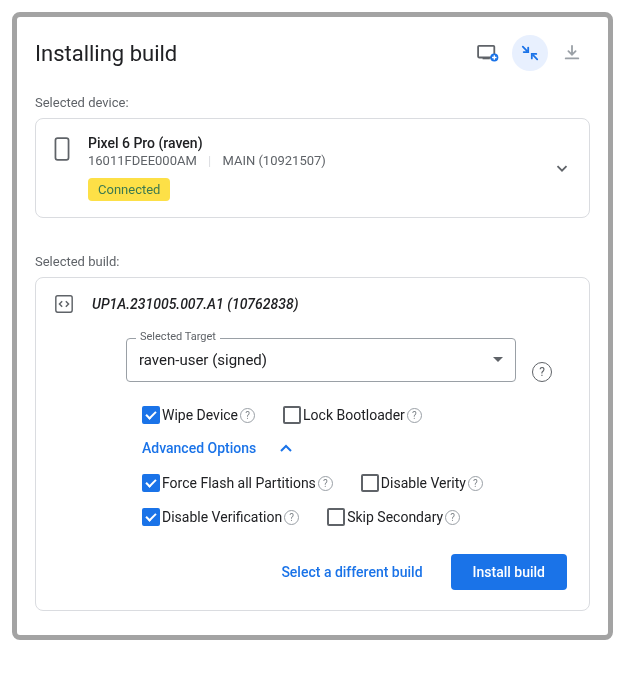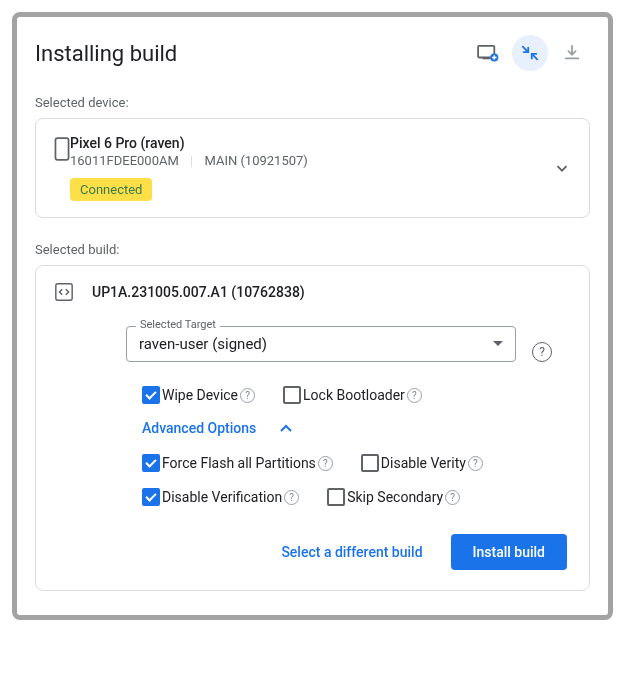--- a/index.html
+++ b/index.html
@@ -51,21 +51,22 @@
   }
   .card {
     border: 1px solid #dadce0;
     border-radius: 8px;
     padding: 16px 18px;
     position: relative;
   }
   .device-card {
     display: flex;
     align-items: flex-start;
-    margin-bottom: 24px;
+    gap: 18px;
+    margin-bottom: 36px;
   }
   .device-icon {
     margin-top: 2px;
     color: #5f6368;
   }
   .device-info {
     flex: 1;
   }
   .device-name {
     font-weight: 500;
@@ -102,20 +103,21 @@
     align-items: center;
     gap: 18px;
     margin-bottom: 24px;
   }
   .build-icon {
     color: #5f6368;
   }
   .build-title {
     font-weight: 500;
     font-size: 14px;
+    font-style: italic;
   }
   .target-row {
     display: flex;
     align-items: flex-end;
     gap: 16px;
     padding-left: 72px;
     margin-bottom: 24px;
   }
   .select-wrap {
     position: relative;
@@ -126,21 +128,21 @@
     top: -8px;
     left: 10px;
     background: #fff;
     padding: 0 4px;
     font-size: 11px;
     color: #5f6368;
   }
   .select-box {
     border: 1px solid #9aa0a6;
     border-radius: 4px;
-    height: 36px;
+    height: 44px;
     display: flex;
     align-items: center;
     justify-content: space-between;
     padding: 0 12px;
     font-size: 15px;
     color: #202124;
     cursor: pointer;
   }
   .help-icon {
     width: 20px;

